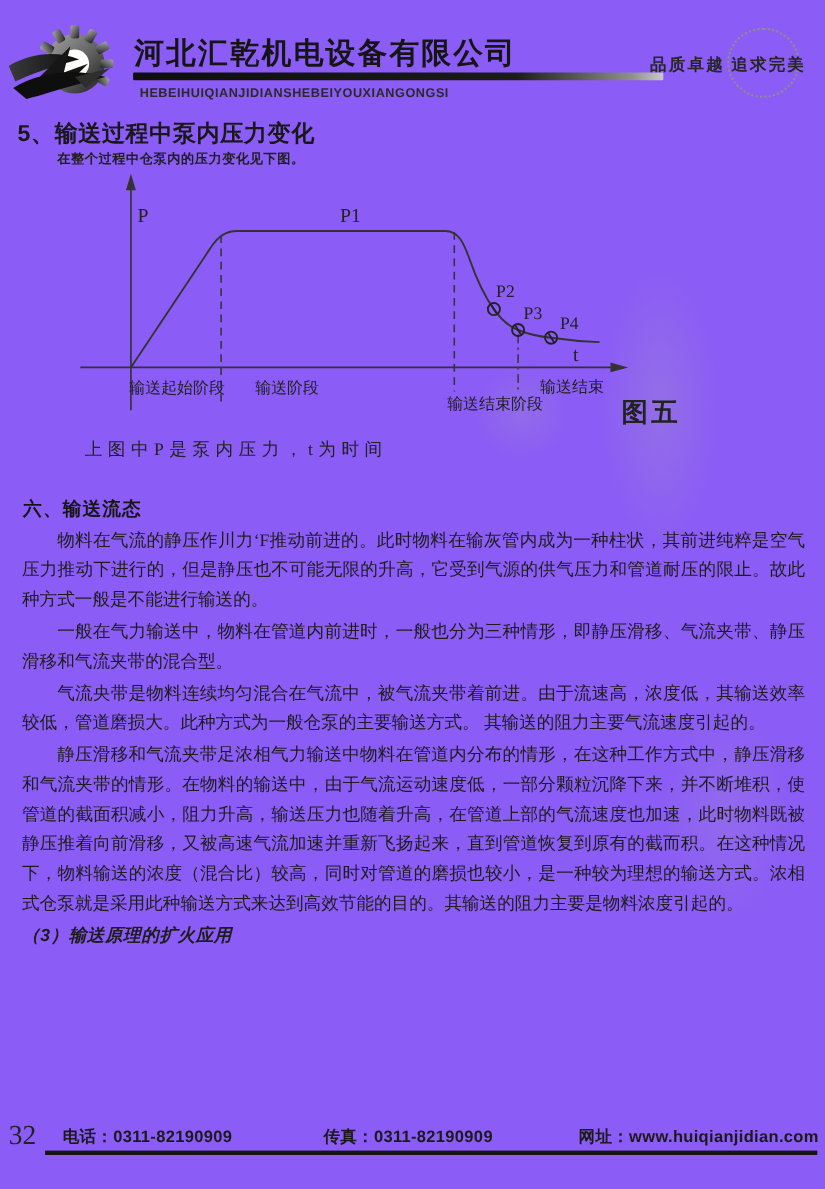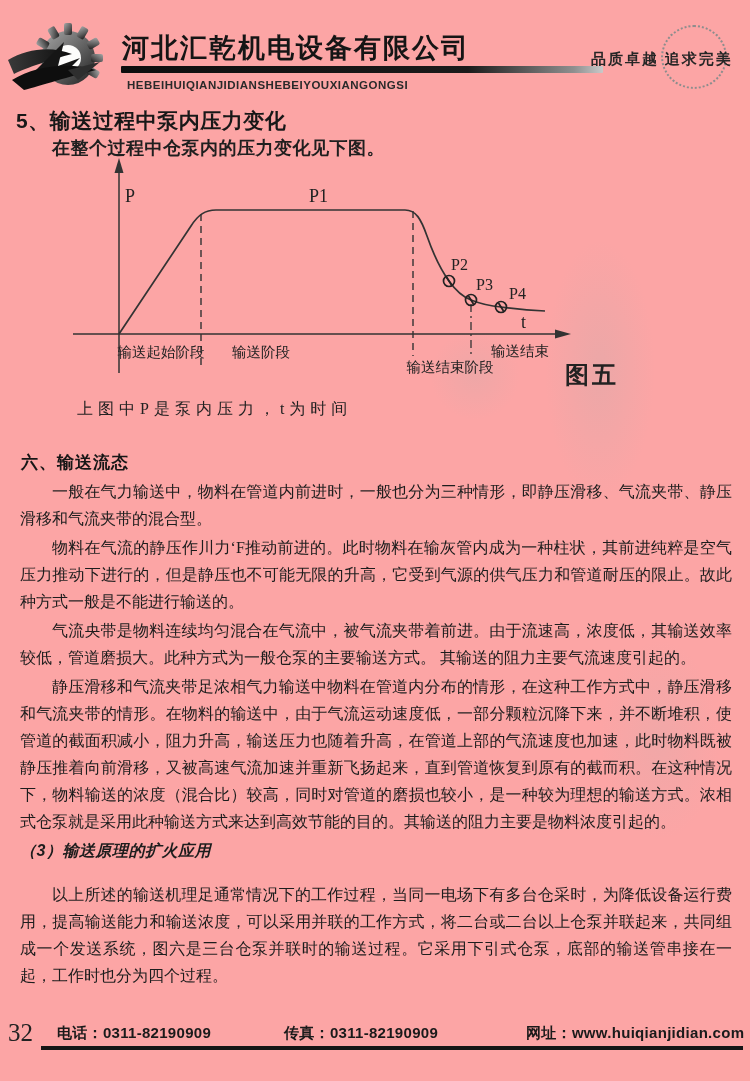--- a/index.html
+++ b/index.html
@@ -1,20 +1,20 @@
 <!DOCTYPE html>
 <html><head>
 <meta charset="utf-8">
 <style>
   html,body{margin:0;padding:0;background:#e8e8e8;}
   .page{
     position:relative;
     width:750px;height:1081px;
     margin:0 auto;
-    background:#fca5a5;
+    background:#8b5cf6;
     overflow:hidden;
     font-family:"Liberation Sans","DejaVu Sans",sans-serif;
     color:#1c1c1c;
   }
   
   .smudge{position:absolute;pointer-events:none;border-radius:50%;}
   .smudge.s1{left:545px;top:240px;width:110px;height:260px;background:radial-gradient(closest-side,rgba(175,175,175,.22),rgba(175,175,175,0));}
   .smudge.s2{left:600px;top:640px;width:120px;height:200px;background:radial-gradient(closest-side,rgba(180,180,180,.16),rgba(180,180,180,0));}
   .smudge.s3{left:430px;top:330px;width:90px;height:90px;background:radial-gradient(closest-side,rgba(175,175,175,.18),rgba(175,175,175,0));}
 
@@ -45,21 +45,21 @@
   }
 
   
   .sec5-title{
     position:absolute;left:16px;top:107px;
     font-size:21px;font-weight:bold;color:#181818;letter-spacing:.5px;
   }
   .sec5-intro{
     position:absolute;left:52px;top:136px;
     font-family:"Liberation Serif","DejaVu Serif",serif;
-    font-size:18px;font-weight:600;color:#1f1f1f;letter-spacing:.5px;
+    font-size:12px;font-weight:600;color:#1f1f1f;letter-spacing:.5px;
   }
 
   
   .figure{position:absolute;left:65px;top:158px;}
   .fig-note{
     position:absolute;left:77px;top:399px;
     font-family:"Liberation Serif","DejaVu Serif",serif;
     font-size:16px;color:#222;letter-spacing:5px;text-align:right;
   }
 
@@ -89,21 +89,21 @@
   }
   .footer-rule{
     position:absolute;left:41px;top:1046px;width:702px;height:4px;
     background:#151515;
   }
   .footer-item{
     position:absolute;top:1024px;
     font-size:15px;font-weight:bold;color:#1a1a1a;letter-spacing:.3px;
   }
   .footer-phone{left:57px;text-align:right;}
-  .footer-fax{left:284px;}
+  .footer-fax{left:294px;}
   .footer-site{left:526px;}
 </style>
 </head>
 <body>
 
 <div class="page">
 
   <div class="smudge s1"></div>
   <div class="smudge s2"></div>
   <div class="smudge s3"></div>
@@ -195,26 +195,25 @@
       <text x="455" y="198" font-size="14.5" text-anchor="middle">输送结束</text>
       <text x="527" y="225" font-size="24" font-weight="bold" text-anchor="middle" letter-spacing="3">图五</text>
     </g>
   </svg>
 
   <div class="fig-note">上图中P是泵内压力，t为时间</div>
 
   <div class="sec6-title">六、输送流态</div>
 
   <div class="bodytext">
+    <p>物料在气流的静压作川力‘F推动前进的。此时物料在输灰管内成为一种柱状，其前进纯粹是空气压力推动下进行的，但是静压也不可能无限的升高，它受到气源的供气压力和管道耐压的限止。故此种方式一般是不能进行输送的。</p>
     <p>一般在气力输送中，物料在管道内前进时，一般也分为三种情形，即静压滑移、气流夹带、静压滑移和气流夹带的混合型。</p>
-    <p>物料在气流的静压作川力‘F推动前进的。此时物料在输灰管内成为一种柱状，其前进纯粹是空气压力推动下进行的，但是静压也不可能无限的升高，它受到气源的供气压力和管道耐压的限止。故此种方式一般是不能进行输送的。</p>
     <p>气流央带是物料连续均匀混合在气流中，被气流夹带着前进。由于流速高，浓度低，其输送效率较低，管道磨损大。此种方式为一般仓泵的主要输送方式。 其输送的阻力主要气流速度引起的。</p>
     <p>静压滑移和气流夹带足浓相气力输送中物料在管道内分布的情形，在这种工作方式中，静压滑移和气流夹带的情形。在物料的输送中，由于气流运动速度低，一部分颗粒沉降下来，并不断堆积，使管道的截面积减小，阻力升高，输送压力也随着升高，在管道上部的气流速度也加速，此时物料既被静压推着向前滑移，又被高速气流加速并重新飞扬起来，直到管道恢复到原有的截而积。在这种情况下，物料输送的浓度（混合比）较高，同时对管道的磨损也较小，是一种较为理想的输送方式。浓相式仓泵就是采用此种输送方式来达到高效节能的目的。其输送的阻力主要是物料浓度引起的。</p>
     <p class="subhead">（3）输送原理的扩火应用</p>
-    <p>以上所述的输送机理足通常情况下的工作过程，当同一电场下有多台仓采时，为降低设备运行费用，提高输送能力和输送浓度，可以采用并联的工作方式，将二台或二台以上仓泵并联起来，共同组成一个发送系统，图六是三台仓泵并联时的输送过程。它采用下引式仓泵，底部的输送管串接在一起，工作时也分为四个过程。</p>
   </div>
 
   <div class="page-num">32</div>
   <div class="footer-rule"></div>
   <div class="footer-item footer-phone">电话：0311-82190909</div>
   <div class="footer-item footer-fax">传真：0311-82190909</div>
   <div class="footer-item footer-site">网址：www.huiqianjidian.com</div>
 
 </div>
 

